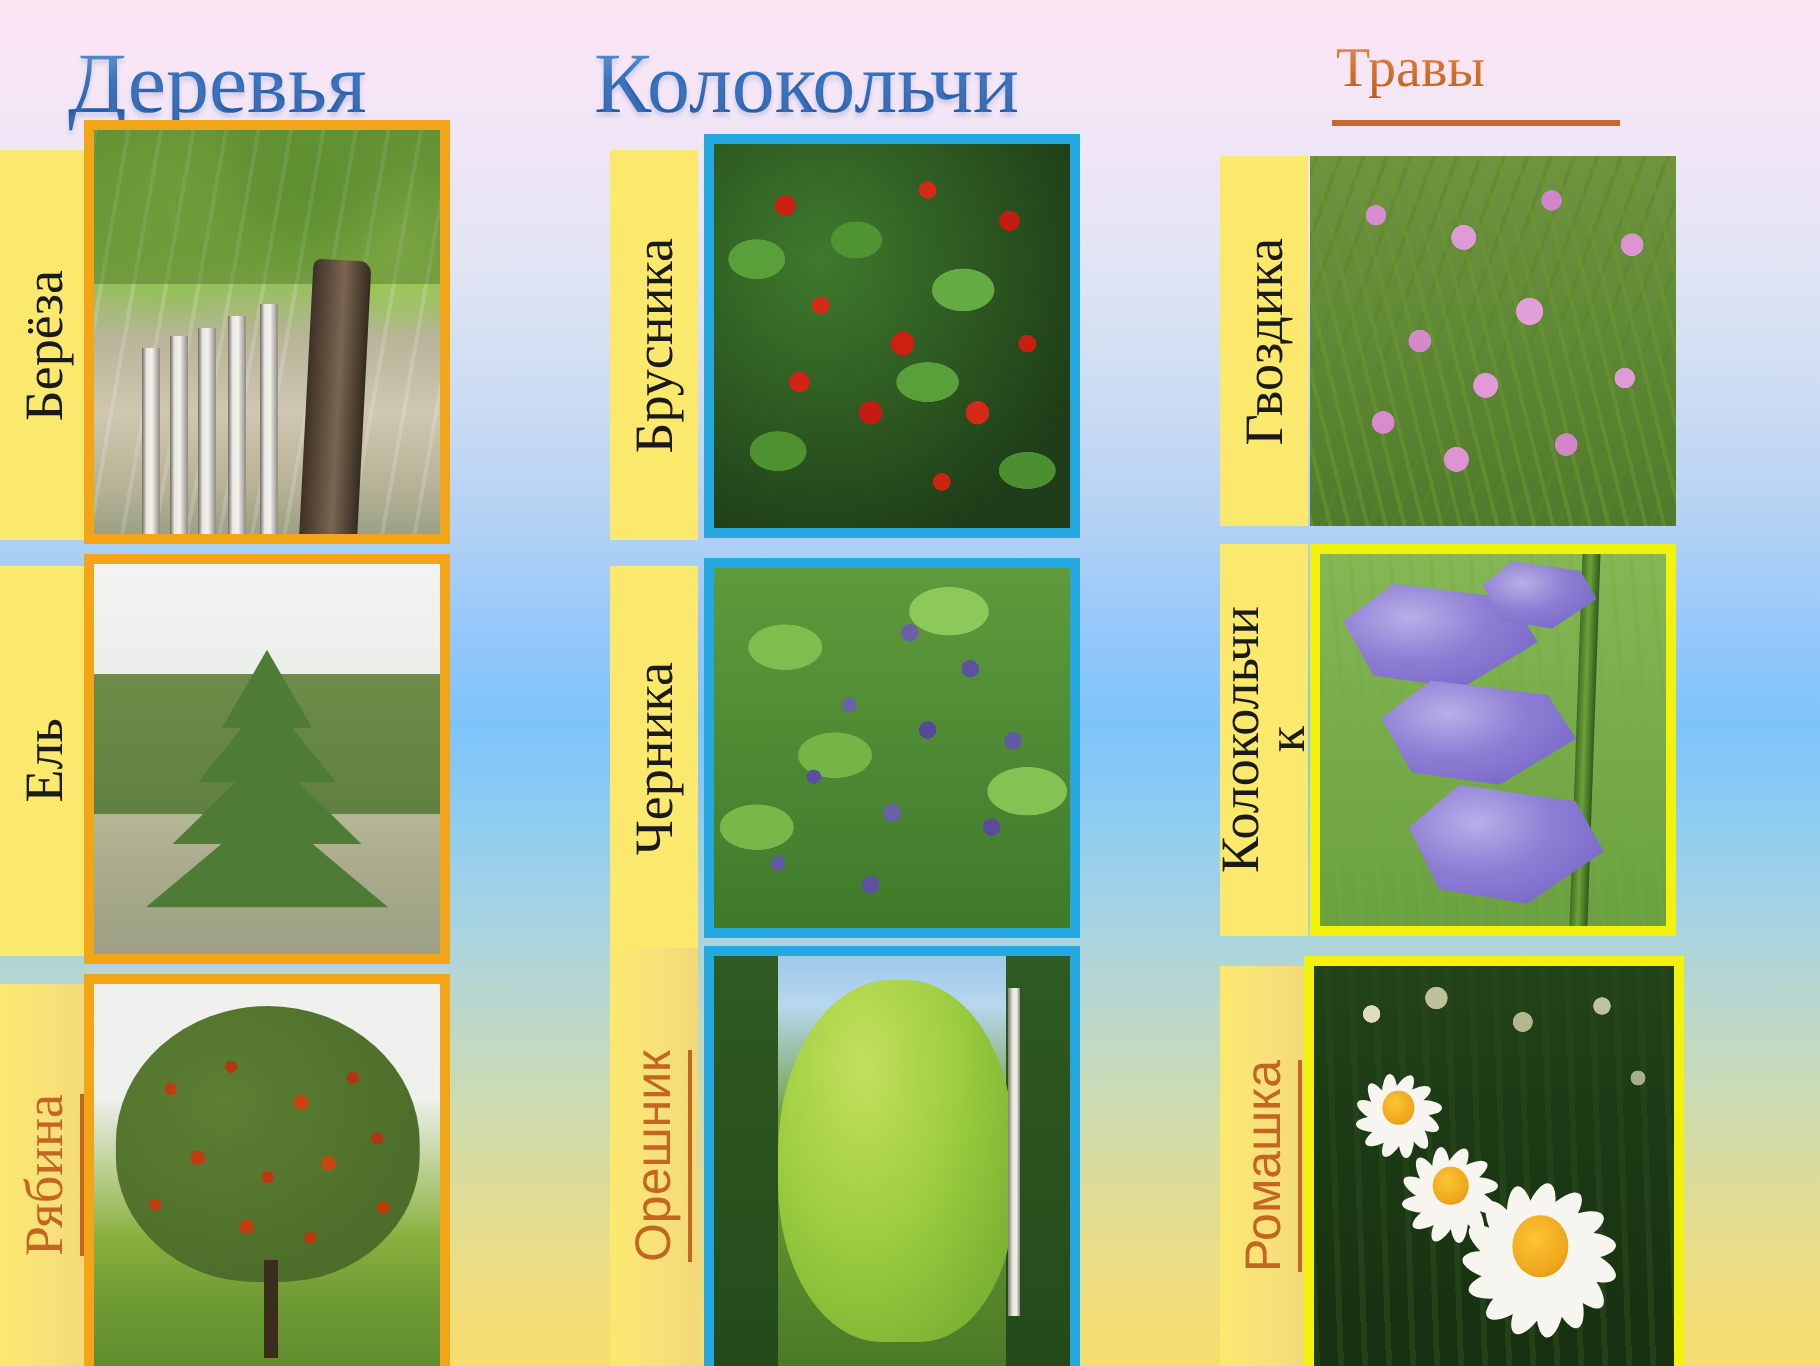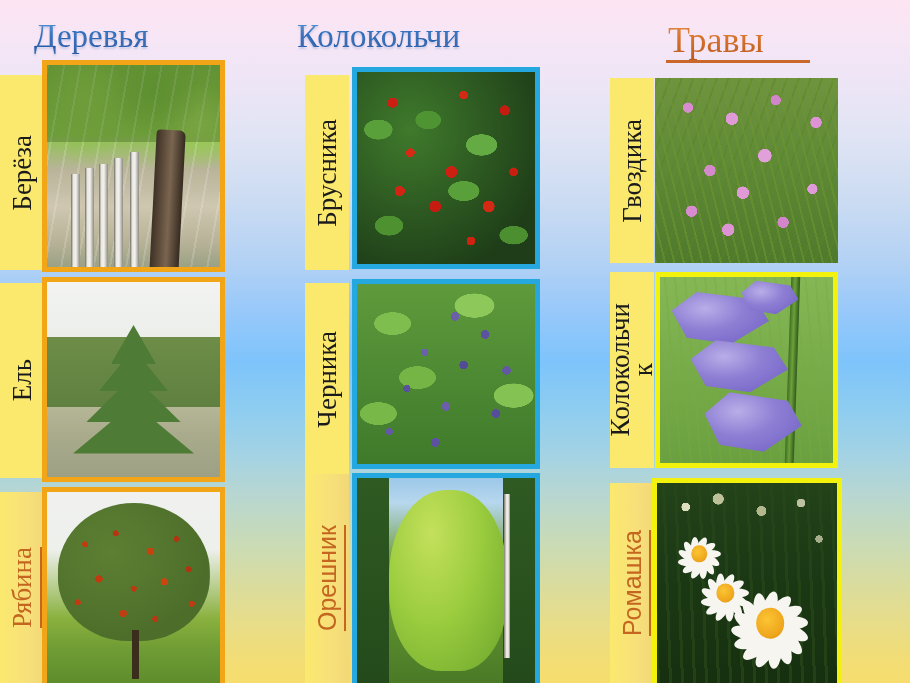--- a/index.html
+++ b/index.html
@@ -15,30 +15,30 @@
   }
 
   
   .hdr {
     position: absolute;
     font-weight: normal;
     white-space: nowrap;
     letter-spacing: 0px;
   }
   .hdr-blue {
-    font-size: 33px;
+    font-size: 43px;
     color: #2a6fc4;
     background: linear-gradient(to bottom, #6fa8e0 0%, #2566b8 45%, #1a4f9e 100%);
     -webkit-background-clip: text;
     background-clip: text;
     -webkit-text-fill-color: transparent;
     text-shadow: 0 2px 2px rgba(120,150,200,0.35);
   }
   .hdr-orange {
-    font-size: 36px;
+    font-size: 28px;
     color: #d4702a;
     background: linear-gradient(to bottom, #e8914a 0%, #d4702a 50%, #b85a1e 100%);
     -webkit-background-clip: text;
     background-clip: text;
     text-align: center;
     -webkit-text-fill-color: transparent;
   }
   .hdr-orange-underline {
     position: absolute;
     height: 3px;

